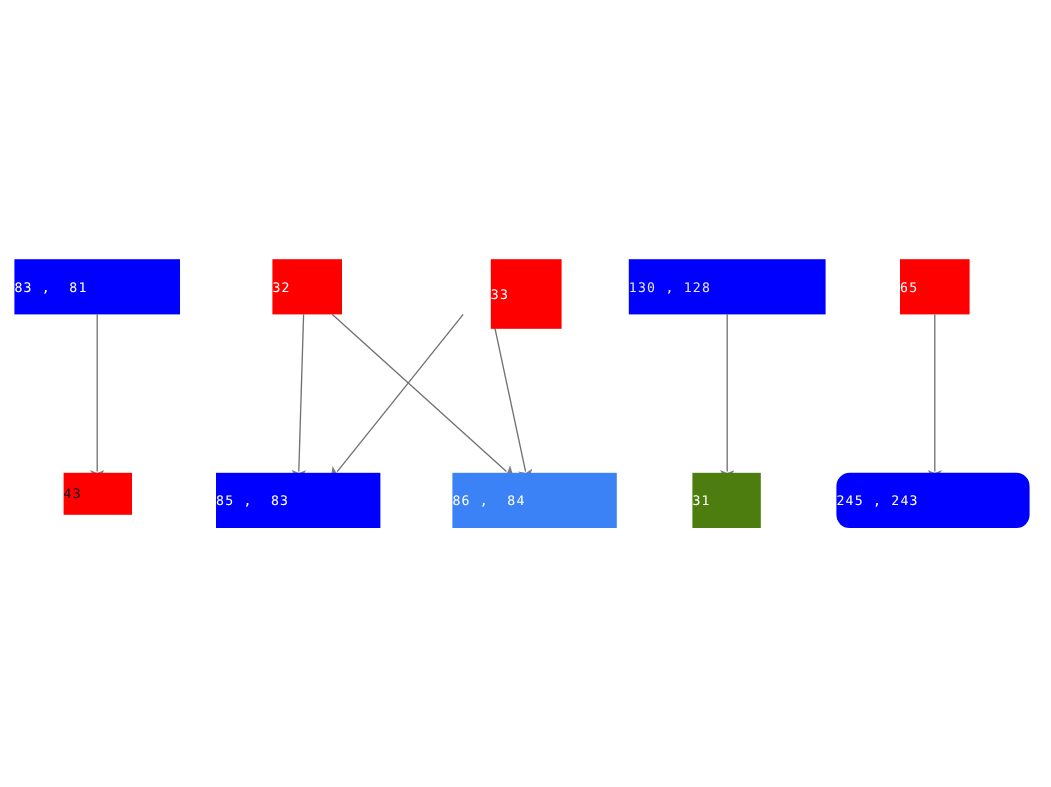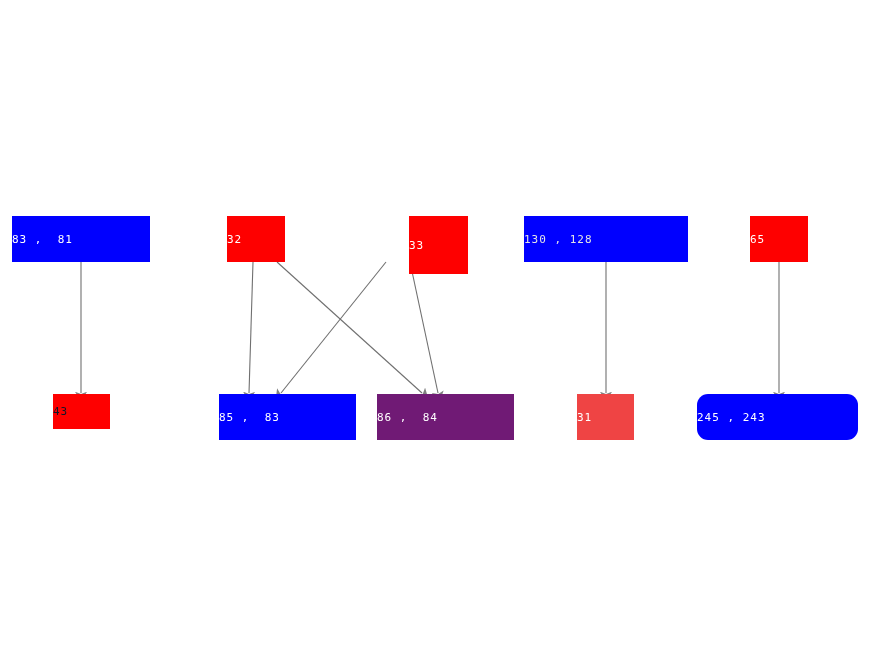--- a/index.html
+++ b/index.html
@@ -68,19 +68,19 @@
       </g>
   </svg>
 
   <div id="nodes-group">
       <div class="node node-blue" style="left: 12px; top: 216px; width: 138px; height: 46px; background: rgb(0, 0, 255); color: rgb(255, 255, 255);"><span>83 ,  81</span></div>
       <div class="node node-red" style="left: 227px; top: 216px; width: 58px; height: 46px; background: rgb(254, 0, 0); color: rgb(255, 255, 255);"><span>32</span></div>
       <div class="node node-red" style="left: 377px; top: 216px; width: 59px; height: 58px; background: rgb(254, 0, 0); color: rgb(255, 255, 255); margin-left: 32px;"><span>33</span></div>
       <div class="node node-blue" style="left: 524px; top: 216px; width: 164px; height: 46px; background: rgb(0, 0, 255); color: #e5e5e5;"><span>130 , 128</span></div>
       <div class="node node-red" style="left: 750px; top: 216px; width: 58px; height: 46px; background: rgb(254, 0, 0); color: rgb(255, 255, 255);"><span>65</span></div>
       <div class="node node-red" style="left: 53px; top: 394px; width: 57px; height: 35px; background: rgb(254, 0, 0); color: #0f172a;"><span>43</span></div>
-      <div class="node node-blue" style="left: 180px; top: 394px; width: 137px; height: 46px; background: rgb(0, 0, 255); color: rgb(255, 255, 255); margin-left: 39px;"><span>85 ,  83</span></div>
-      <div class="node node-blue" style="left: 377px; top: 394px; width: 137px; height: 46px; background: #701a75; color: rgb(255, 255, 255);"><span>86 ,  84</span></div>
-      <div class="node node-red" style="left: 577px; top: 394px; width: 57px; height: 46px; background: #ef4444; color: rgb(255, 255, 255);"><span>31</span></div>
+      <div class="node node-blue" style="left: 180px; top: 394px; width: 137px; height: 46px; background: rgb(0, 0, 255); color: rgb(255, 255, 255);"><span>85 ,  83</span></div>
+      <div class="node node-blue" style="left: 377px; top: 394px; width: 137px; height: 46px; background: #3b82f6; color: rgb(255, 255, 255);"><span>86 ,  84</span></div>
+      <div class="node node-red" style="left: 577px; top: 394px; width: 57px; height: 46px; background: #4d7c0f; color: rgb(255, 255, 255);"><span>31</span></div>
       <div class="node node-blue" style="left: 697px; top: 394px; width: 161px; height: 46px; background: rgb(0, 0, 255); color: rgb(255, 255, 255); border-radius: 11px;"><span>245 , 243</span></div>
     </div>
 
 </div>
 
 </body></html>

